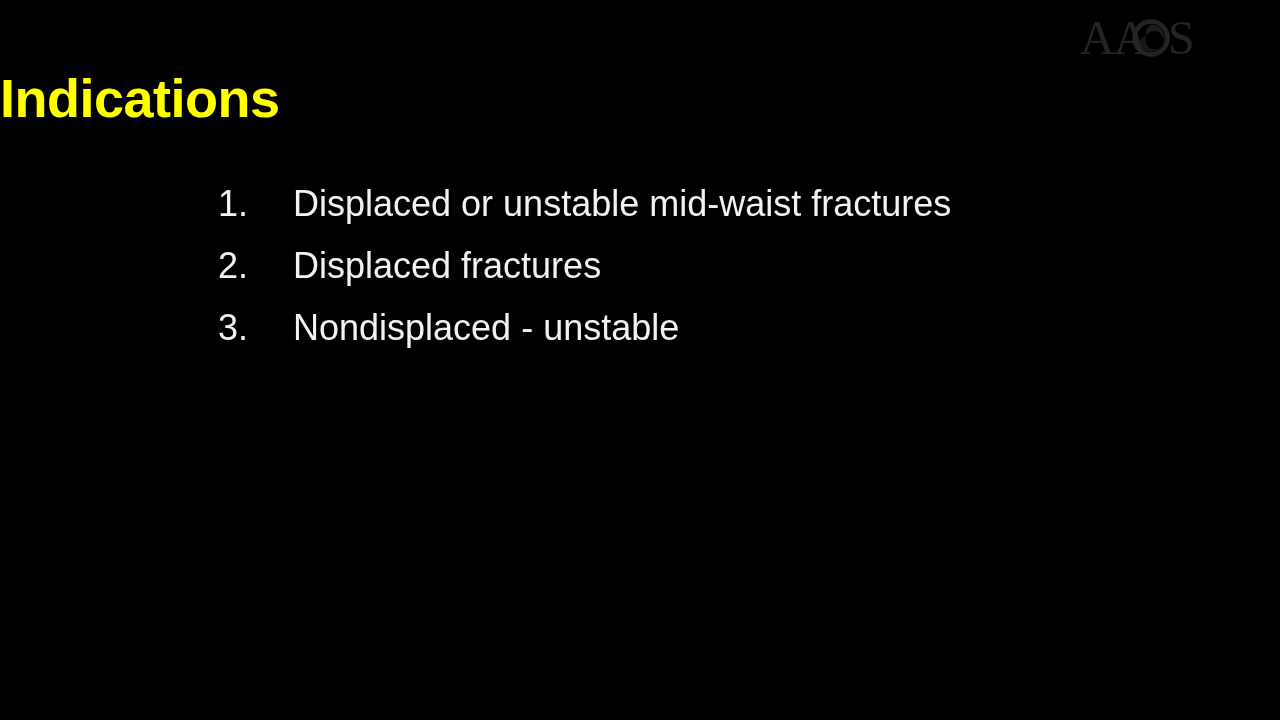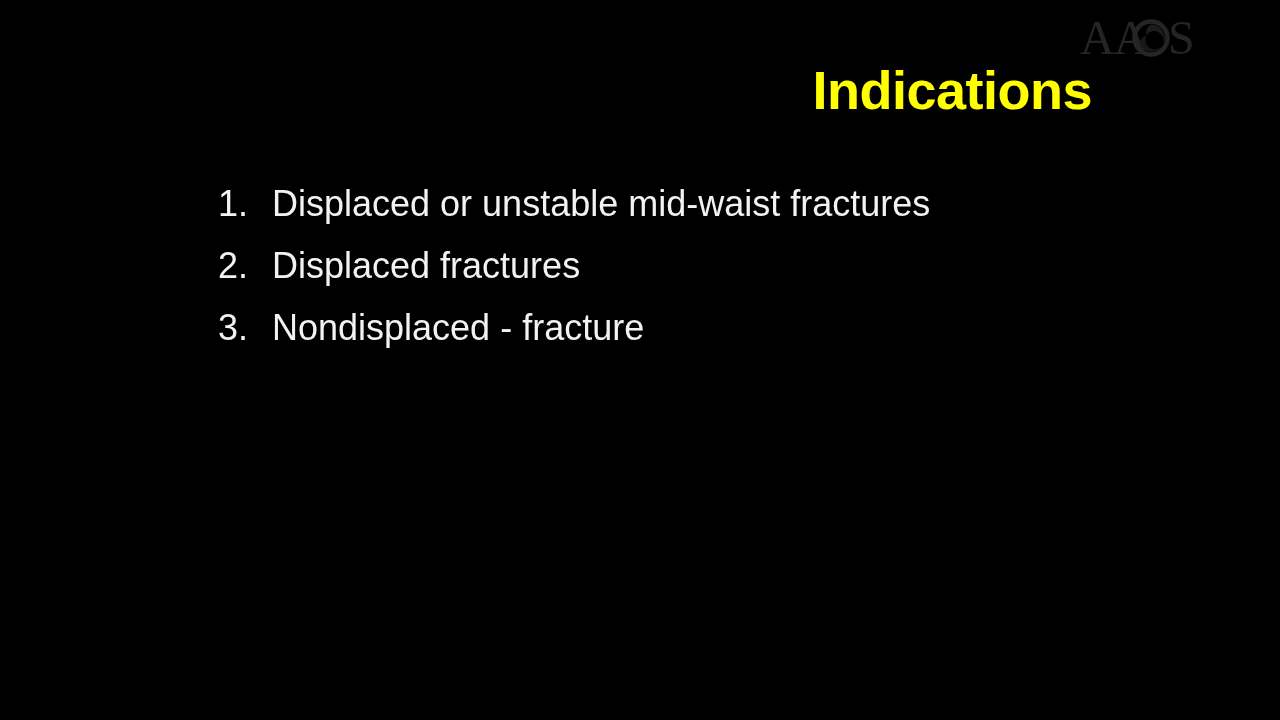--- a/index.html
+++ b/index.html
@@ -28,24 +28,24 @@
     display: flex;
     align-items: center;
     justify-content: flex-end;
     user-select: none;
   }
   .logo svg { display: block; }
 
   
   .title {
     position: absolute;
-    top: 62px;
+    top: 70px;
     left: 0;
     width: 1092px;
-    text-align: right;
+    text-align: left;
     color: #ffff00;
     font-size: 54px;
     font-weight: bold;
     line-height: 1.05;
     letter-spacing: -0.5px;
     white-space: nowrap;
   }
 
   
   .body-list {
@@ -71,21 +71,21 @@
     font-size: 36px;
     line-height: 1.42;
     white-space: nowrap;
   }
   .item-text {
     flex: 1 1 auto;
     color: #f2f2f2;
     font-size: 36px;
     line-height: 1.42;
   }
-  .item-text .line { display: block; white-space: nowrap; }
+  .item-text .line { display: block; white-space: nowrap; margin-left: 21px; }
 </style>
 </head>
 <body>
 
 <div class="slide">
 
   <div class="logo">
     <svg width="140" height="52" viewBox="0 0 140 52" aria-hidden="true">
       <text x="0" y="40" font-family="Liberation Serif, DejaVu Serif, serif" font-size="48" fill="#252525" letter-spacing="-1">AA</text>
       <g>
@@ -111,19 +111,19 @@
     <div class="list-item">
       <div class="item-marker">2.</div>
       <div class="item-text">
         <span class="line">Displaced fractures</span>
       </div>
     </div>
 
     <div class="list-item">
       <div class="item-marker">3.</div>
       <div class="item-text">
-        <span class="line">Nondisplaced - fracture</span>
+        <span class="line">Nondisplaced - unstable</span>
       </div>
     </div>
 
   </div>
 
 </div>
 
 </body></html>

